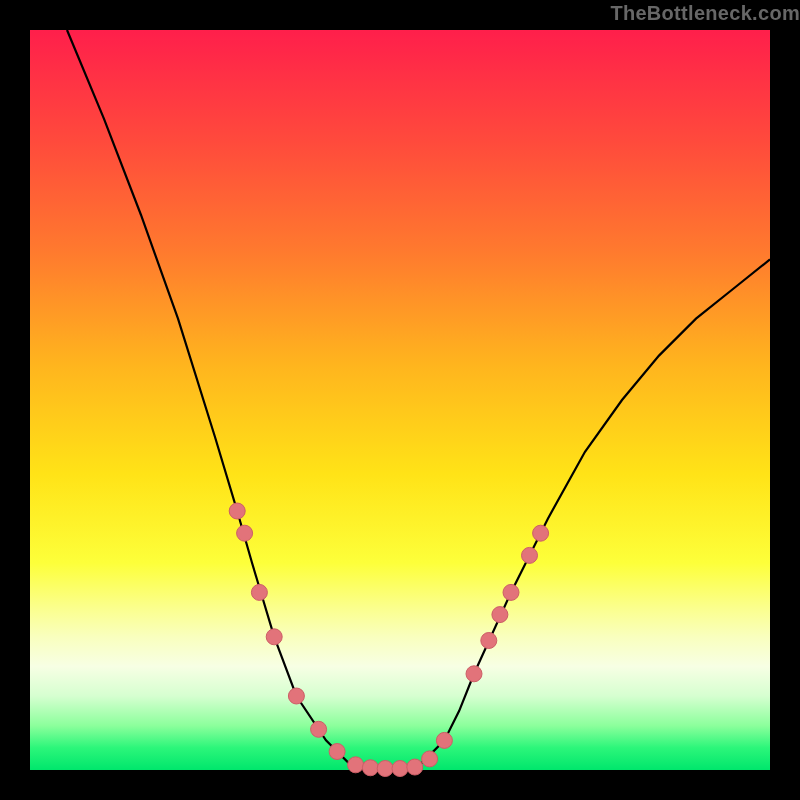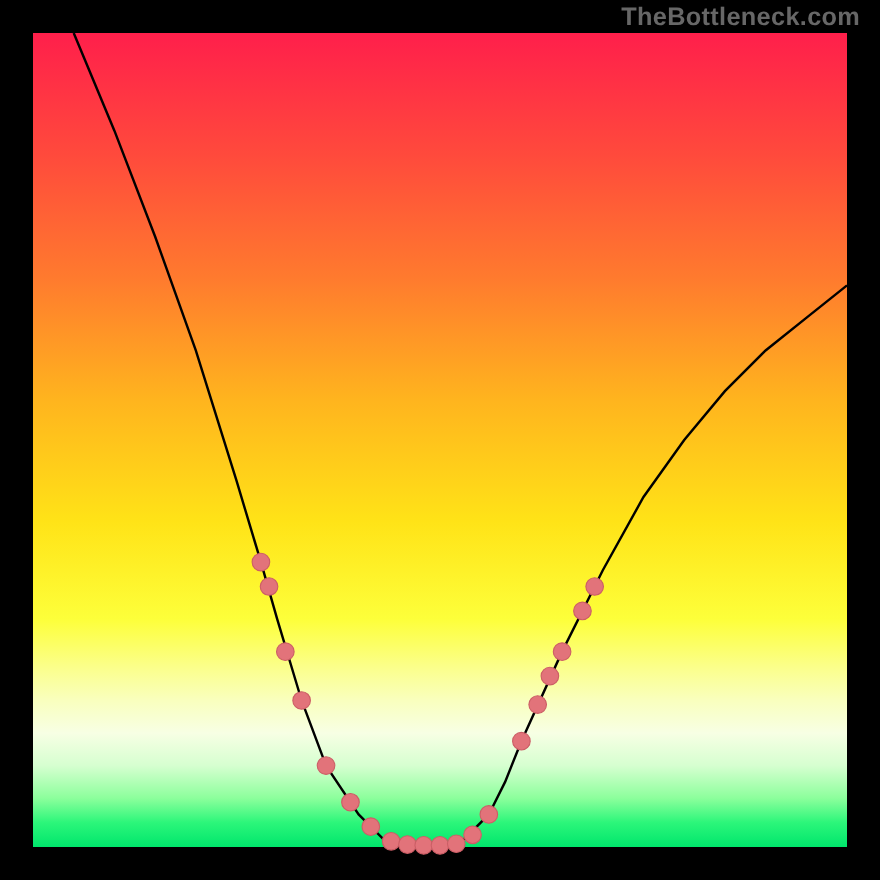--- a/index.html
+++ b/index.html
@@ -13,23 +13,23 @@
   }
   .outer {
     width: 800px;
     height: 800px;
     background: #000;
     position: relative;
   }
   .watermark {
     position: absolute;
     top: 2px;
-    right: 18px;
+    right: 0;
     color: #676767;
-    font-size: 23px;
+    font-size: 20px;
     font-weight: bold;
     letter-spacing: 0.3px;
     z-index: 10;
   }
   .plot {
     position: absolute;
     left: 30px;
     top: 30px;
     width: 740px;
     height: 740px;

